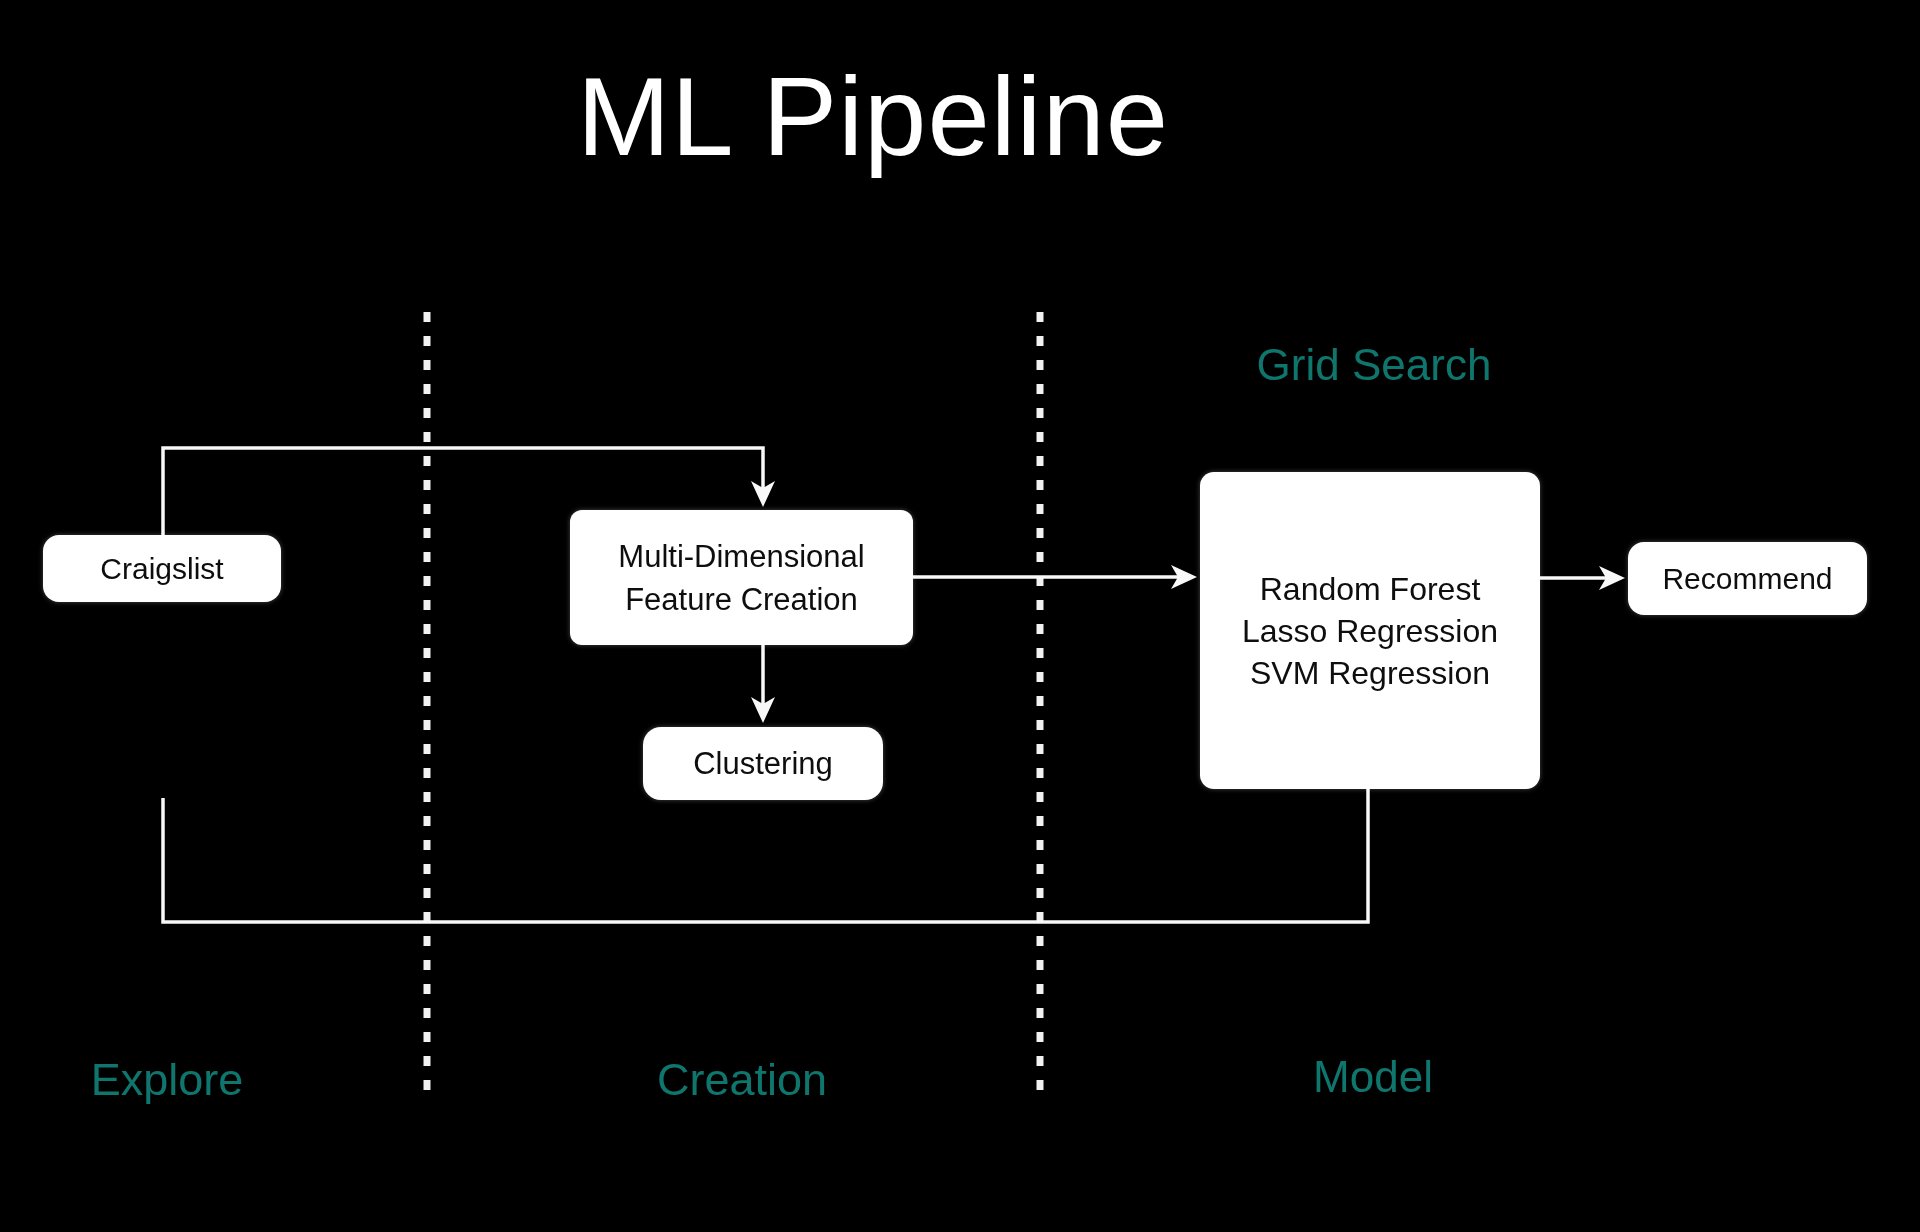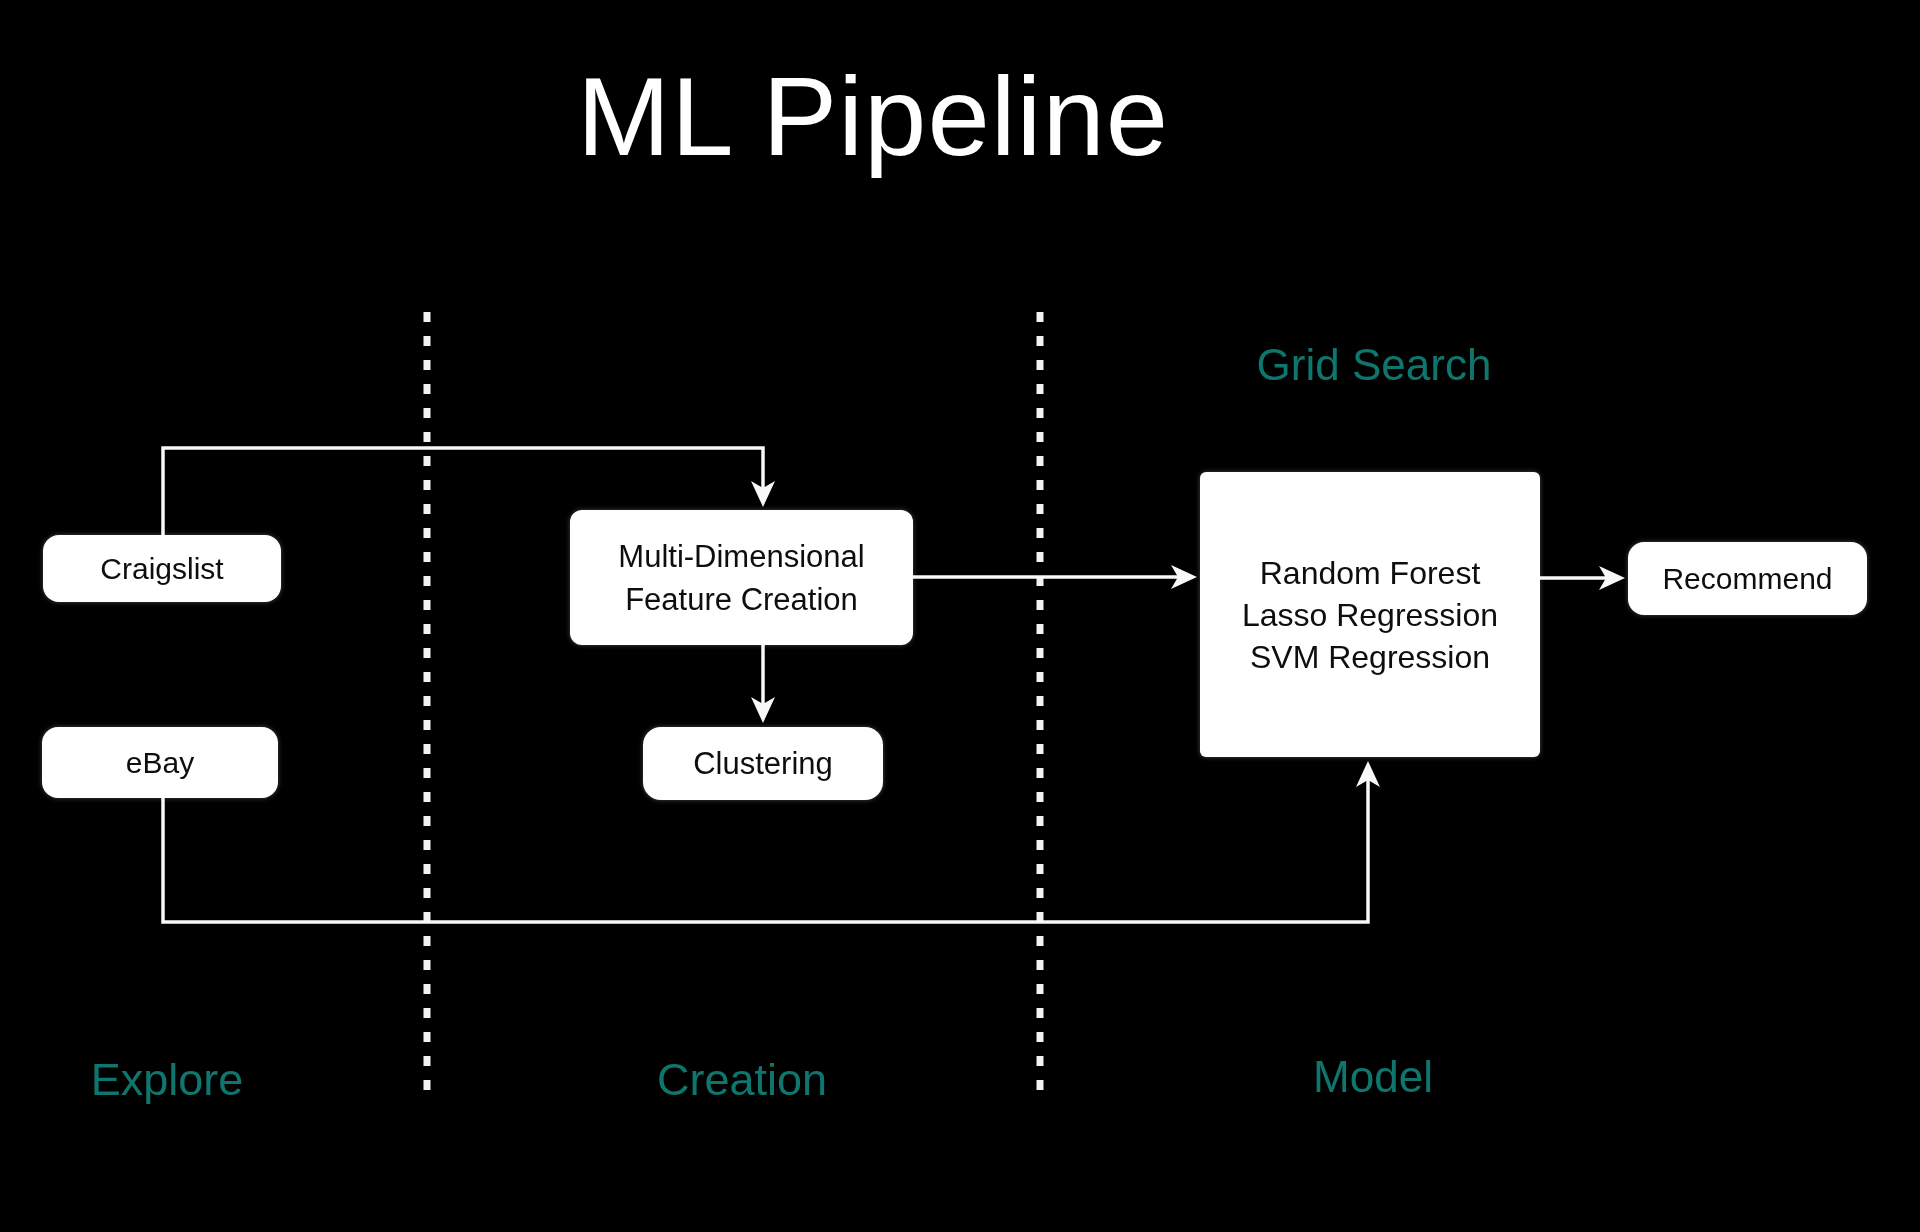--- a/index.html
+++ b/index.html
@@ -17,21 +17,21 @@
   .node {
     position:absolute; background:#ffffff; color:#0e0e0e;
     display:flex; flex-direction:column; align-items:center; justify-content:center;
     text-align:center; box-shadow:0 0 5px rgba(255,255,255,0.28);
   }
   .node span { display:block; }
   #node-craigslist { left:43px;  top:535px; width:238px; height:67px;  border-radius:16px; font-size:30px; }
   #node-ebay       { left:42px;  top:727px; width:236px; height:71px;  border-radius:16px; font-size:30px; }
   #node-mdfc       { left:570px; top:510px; width:343px; height:135px; border-radius:12px; font-size:31px; line-height:43px; }
   #node-clustering { left:643px; top:727px; width:240px; height:73px;  border-radius:18px; font-size:31px; }
-  #node-models     { left:1200px;top:472px; width:340px; height:285px; border-radius:6px; font-size:32px; line-height:42px; }
+  #node-models     { left:1200px;top:472px; width:340px; height:317px; border-radius:14px; font-size:32px; line-height:42px; }
   #node-recommend  { left:1628px;top:542px; width:239px; height:73px;  border-radius:16px; font-size:30px; }
   .blue-label {
     position:absolute; color:#0f766e; transform:translateX(-50%);
     font-size:45px; font-weight:400; white-space:nowrap;
   }
   #label-grid-search { left:1374px; top:340px; font-size:44px; }
   #label-ingest  { left:167px;  top:1054px; }
   #label-explore { left:742px;  top:1054px; }
   #label-model   { left:1373px; top:1052px; font-size:44px; }
 </style>
@@ -60,23 +60,20 @@
     <polygon points="1625,578 1599,566 1606,578 1599,590" fill="#f8f8f8"></polygon>
 
     <polyline points="163,798 163,922 1368,922 1368,776" fill="none" stroke="#f8f8f8" stroke-width="3.5"></polyline>
     <polygon points="1368,761 1356,787 1368,780 1380,787" fill="#f8f8f8"></polygon>
   </svg>
 
   <div class="node" id="node-craigslist">
     <span>Craigslist</span>
   </div>
 
-  <div class="node" id="node-ebay">
-    <span>eBay</span>
-  </div>
 
   <div class="node" id="node-mdfc">
     <span>Multi-Dimensional</span>
     <span>Feature Creation</span>
   </div>
 
   <div class="node" id="node-clustering">
     <span>Clustering</span>
   </div>
 

